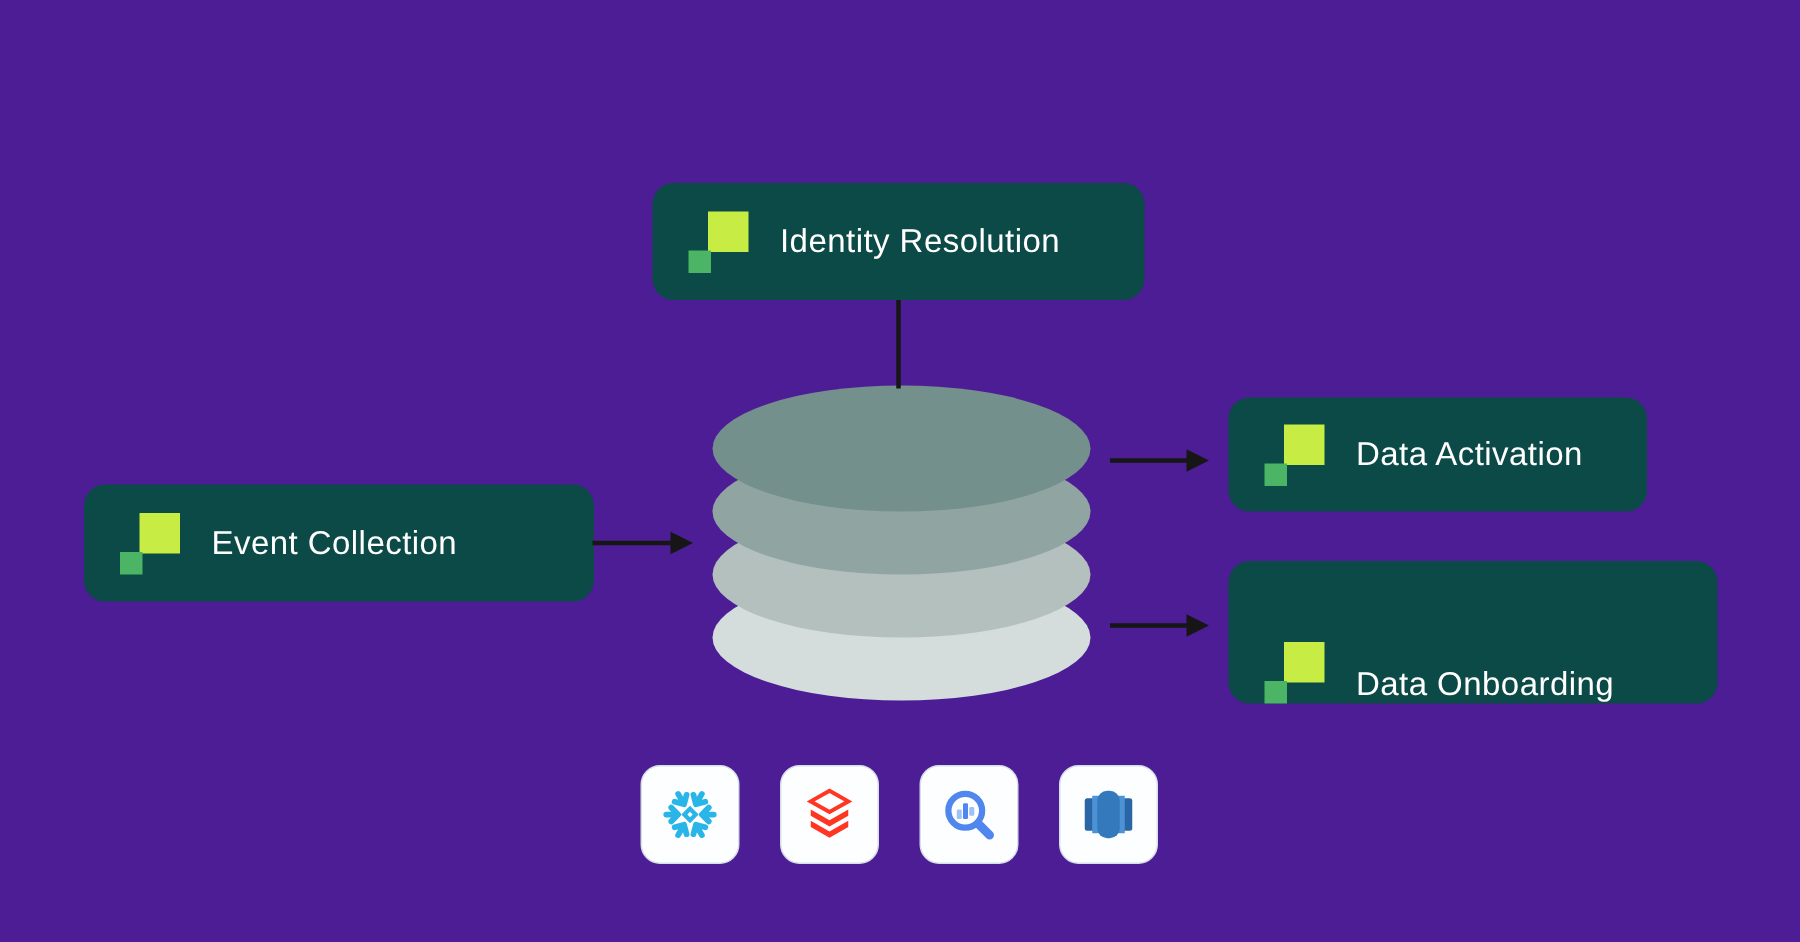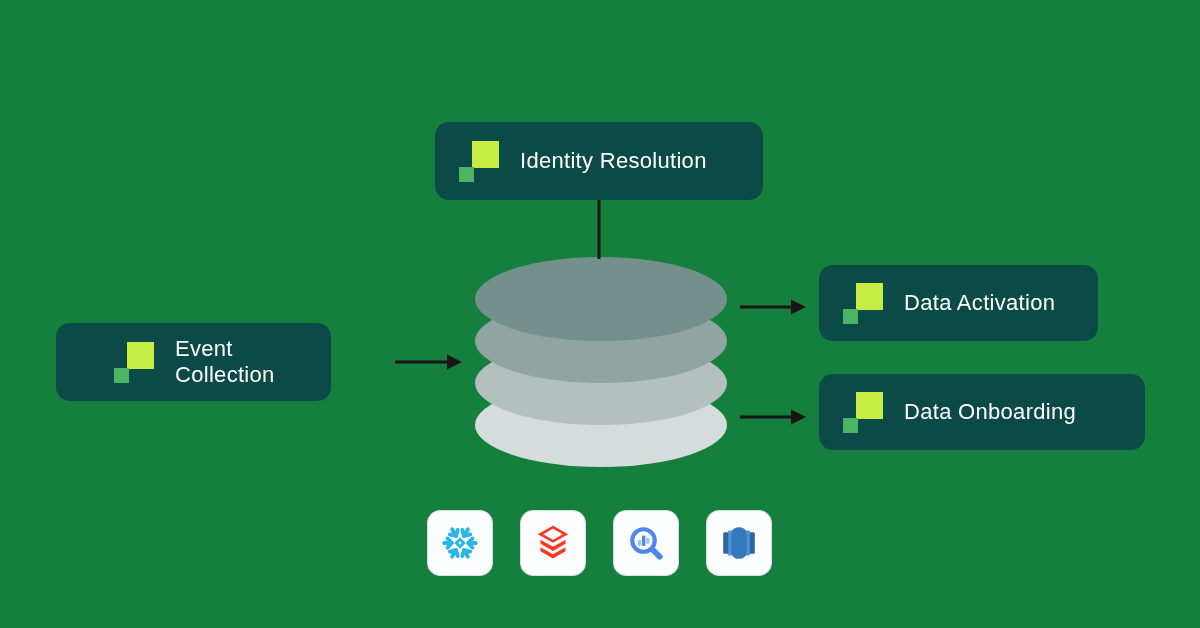--- a/index.html
+++ b/index.html
@@ -1,31 +1,31 @@
 <!DOCTYPE html>
 <html style="--node-bg: #0b4a47; --node-text: #ffffff; --logo-lime: #c7ec43; --logo-green: #4bb565; --arrow: #161616; --layer-1: #74908c; --layer-2: #90a4a2; --layer-3: #b3c0be; --layer-4: #d4dddc; --tile-border: #d6dee8; --snowflake-blue: #29b5e8; --databricks-red: #ff3621; --bigquery-blue: #4f87ee; --bigquery-light: #9dc2f9; --redshift-blue: #3579bd;"><head>
 <meta charset="utf-8">
 <style>
   html,body { margin:0; padding:0; background:#ffffff; }
   .canvas {
-    position:relative; width:1200px; height:628px; background:#15803d;
+    position:relative; width:1200px; height:628px; background:#4c1d95;
     font-family:"Liberation Sans", sans-serif; overflow:hidden;
   }
 
   
   .node {
     position:absolute; display:flex; align-items:center;
     background:var(--node-bg,#0b4a47); border-radius:14px;
     color:var(--node-text,#ffffff); font-size:22px; font-weight:500;
     letter-spacing:.3px; box-sizing:border-box;
   }
   .node-ir { left:435px; top:122px; width:328px; height:78px; }
-  .node-ec { left:56px;  top:323px; width:275px; height:78px;padding-left:34px; }
+  .node-ec { left:56px;  top:323px; width:340px; height:78px; }
   .node-da { left:819px; top:265px; width:279px; height:76px; }
-  .node-do { left:819px; top:374px; width:326px; height:76px; }
+  .node-do { left:819px; top:374px; width:326px; height:95px;align-items:flex-end; }
 
   .logo { position:relative; width:41px; height:41px; margin:0 20px 0 24px; flex:none; }
   .sq-big   { position:absolute; left:13px; top:0;   width:27px; height:27px; background:var(--logo-lime,#c7ec43); }
   .sq-small { position:absolute; left:0;    top:26px; width:15px; height:15px; background:var(--logo-green,#4bb565); }
 
   
   .layer { position:absolute; left:475px; width:252px; height:84px; border-radius:50%; }
   .layer-1 { top:257px; background:var(--layer-1,#74908c); z-index:4; }
   .layer-2 { top:299px; background:var(--layer-2,#90a4a2); z-index:3; }
   .layer-3 { top:341px; background:var(--layer-3,#b3c0be); z-index:2; }

